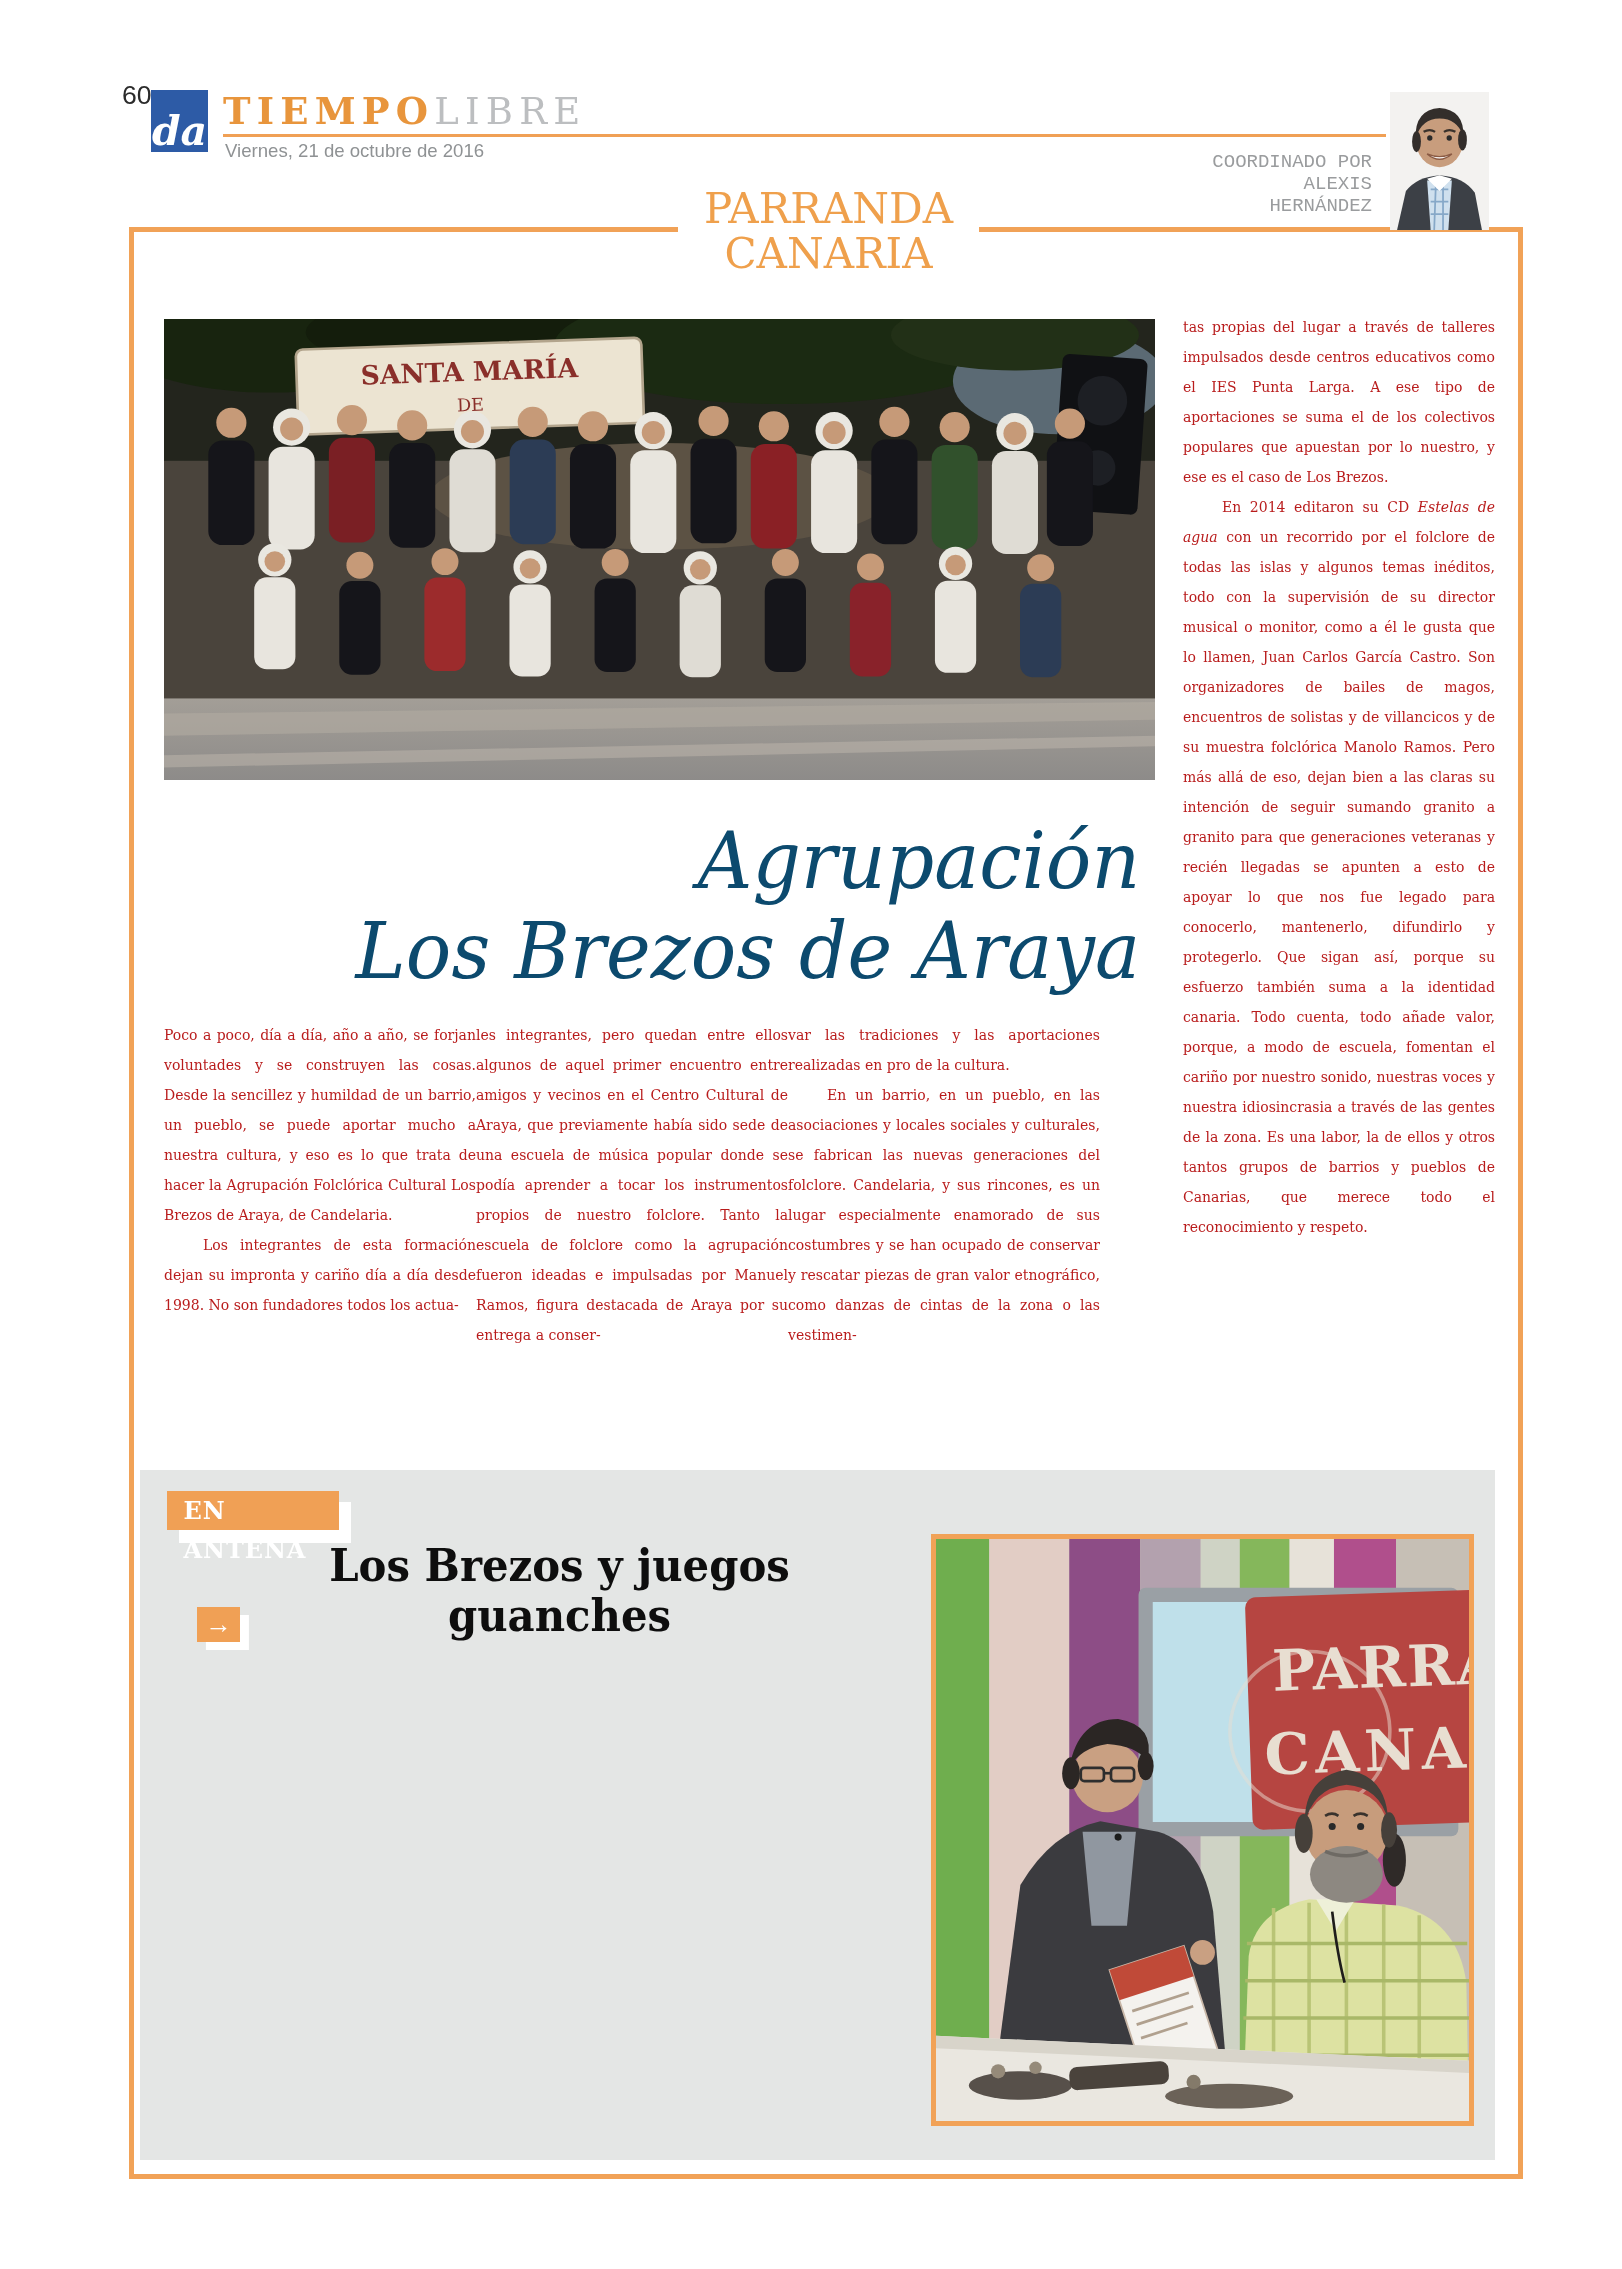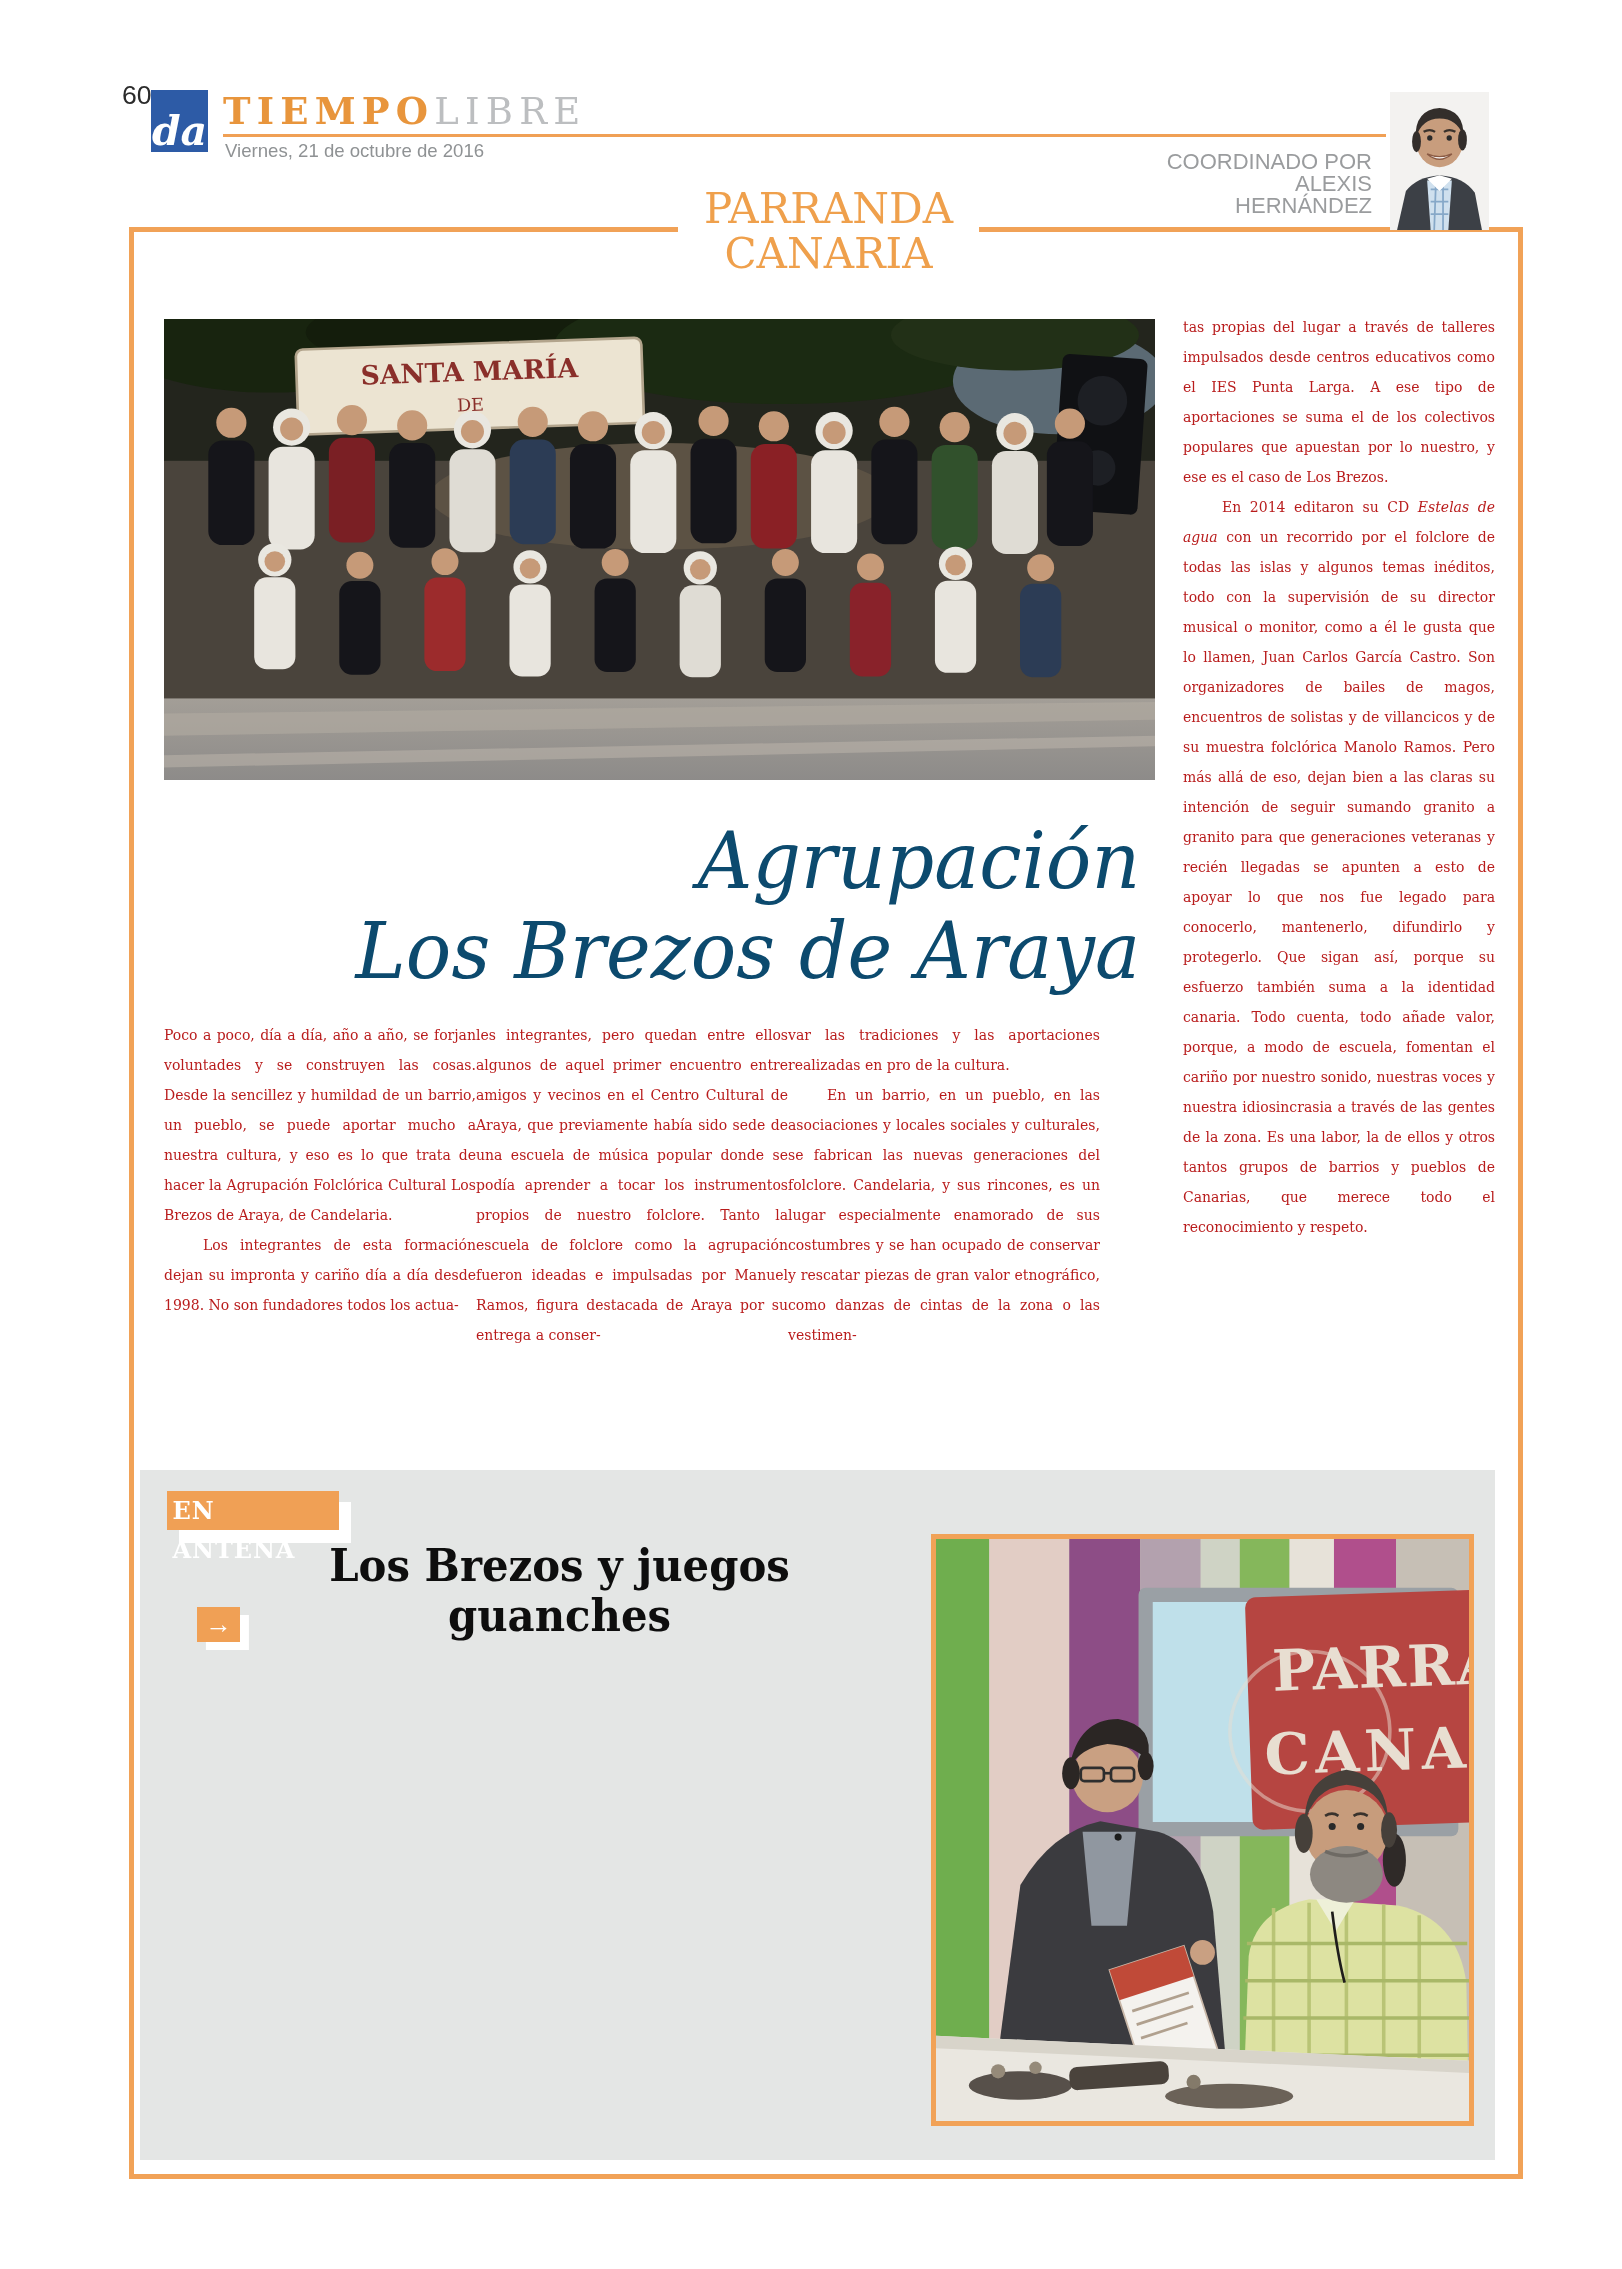--- a/index.html
+++ b/index.html
@@ -13,21 +13,21 @@
   .dalogo{left:151px;top:90px;width:57px;height:62px;background:#2d5ba6;color:#ffffff;
           font-style:italic;font-weight:bold;font-size:41px;display:flex;align-items:flex-end;
           justify-content:center;line-height:1;padding-bottom:0;box-sizing:border-box;}
   .masthead{left:223px;top:89px;font-size:37px;letter-spacing:6.2px;white-space:nowrap;}
   .masthead .t1{color:#e8953c;font-weight:bold;}
   .masthead .t2{color:#bcbec0;}
   .mastrule{left:223px;top:134px;width:1163px;height:2.7px;background:#f0a055;}
   .dateline{left:225px;top:140px;font-family:"Liberation Sans",sans-serif;font-size:18.6px;
             color:#8f9294;}
   .coord{left:975px;top:151px;width:397px;text-align:right;
-         font-family:Liberation Sans, sans-serif;font-size:22px;line-height:22px;color:#9a9c9e;}
+         font-family:Liberation Mono, monospace;font-size:19px;line-height:22px;color:#9a9c9e;}
   .coordphoto{left:1390px;top:92px;width:99px;height:138px;z-index:5;}
   .coordphoto svg{display:block;width:100%;height:100%;}
 
   
   .frame{left:129px;top:227px;width:1394px;height:1952px;border:5.3px solid #f1a257;
          box-sizing:border-box;z-index:1;}
 
   
   .kicker{left:678px;top:184px;width:301px;background:#ffffff;z-index:2;text-align:center;
           color:#efa04c;font-size:42px;line-height:45px;font-weight:500;padding:1.8px 0 7px;}
@@ -45,21 +45,21 @@
   .cols{left:164px;top:1020px;width:993px;display:flex;z-index:3;}
   .col{width:312px;}
   .col p, .rcol p{margin:0;font-size:14px;line-height:30px;text-align:justify;color:#b91c1c;}
   .col p.ind, .rcol p.ind{text-indent:39px;}
   .rcol{left:1183px;top:312px;width:312px;height:1131px;z-index:3;overflow:hidden;}
 
   
   .antenna{left:140px;top:1470px;width:1355px;height:690px;background:#e4e6e5;z-index:2;}
   .tab-shadow{position:absolute;left:39px;top:32px;width:172px;height:41px;background:#ffffff;}
   .tab{position:absolute;left:26.6px;top:21px;width:172px;height:39px;background:#f0a055;
-       color:#ffffff;font-weight:bold;font-size:24px;line-height:39px;padding-left:6px;
+       color:#ffffff;font-weight:bold;font-size:24px;line-height:39px;padding-left:17px;
        letter-spacing:0.9px;box-sizing:border-box;}
   .ant-headline{position:absolute;left:55px;top:71px;width:729px;text-align:center;
                 font-weight:bold;font-size:44px;line-height:50px;color:#0e0e0e;
                 transform:scaleX(.95);transform-origin:center;}
   .ant-body{position:absolute;left:57px;top:135px;width:731px;}
   .lead{float:left;width:43px;height:35px;background:#f0a055;color:#ffffff;
         font-family:"Liberation Sans",sans-serif;font-weight:bold;font-size:26.6px;line-height:35px;
         text-align:center;margin:1.8px 14px 3.5px 0;box-shadow:8.9px 8px 0 0 #ffffff;}
 
   .tvphoto{position:absolute;left:791px;top:64px;width:543px;height:592px;

